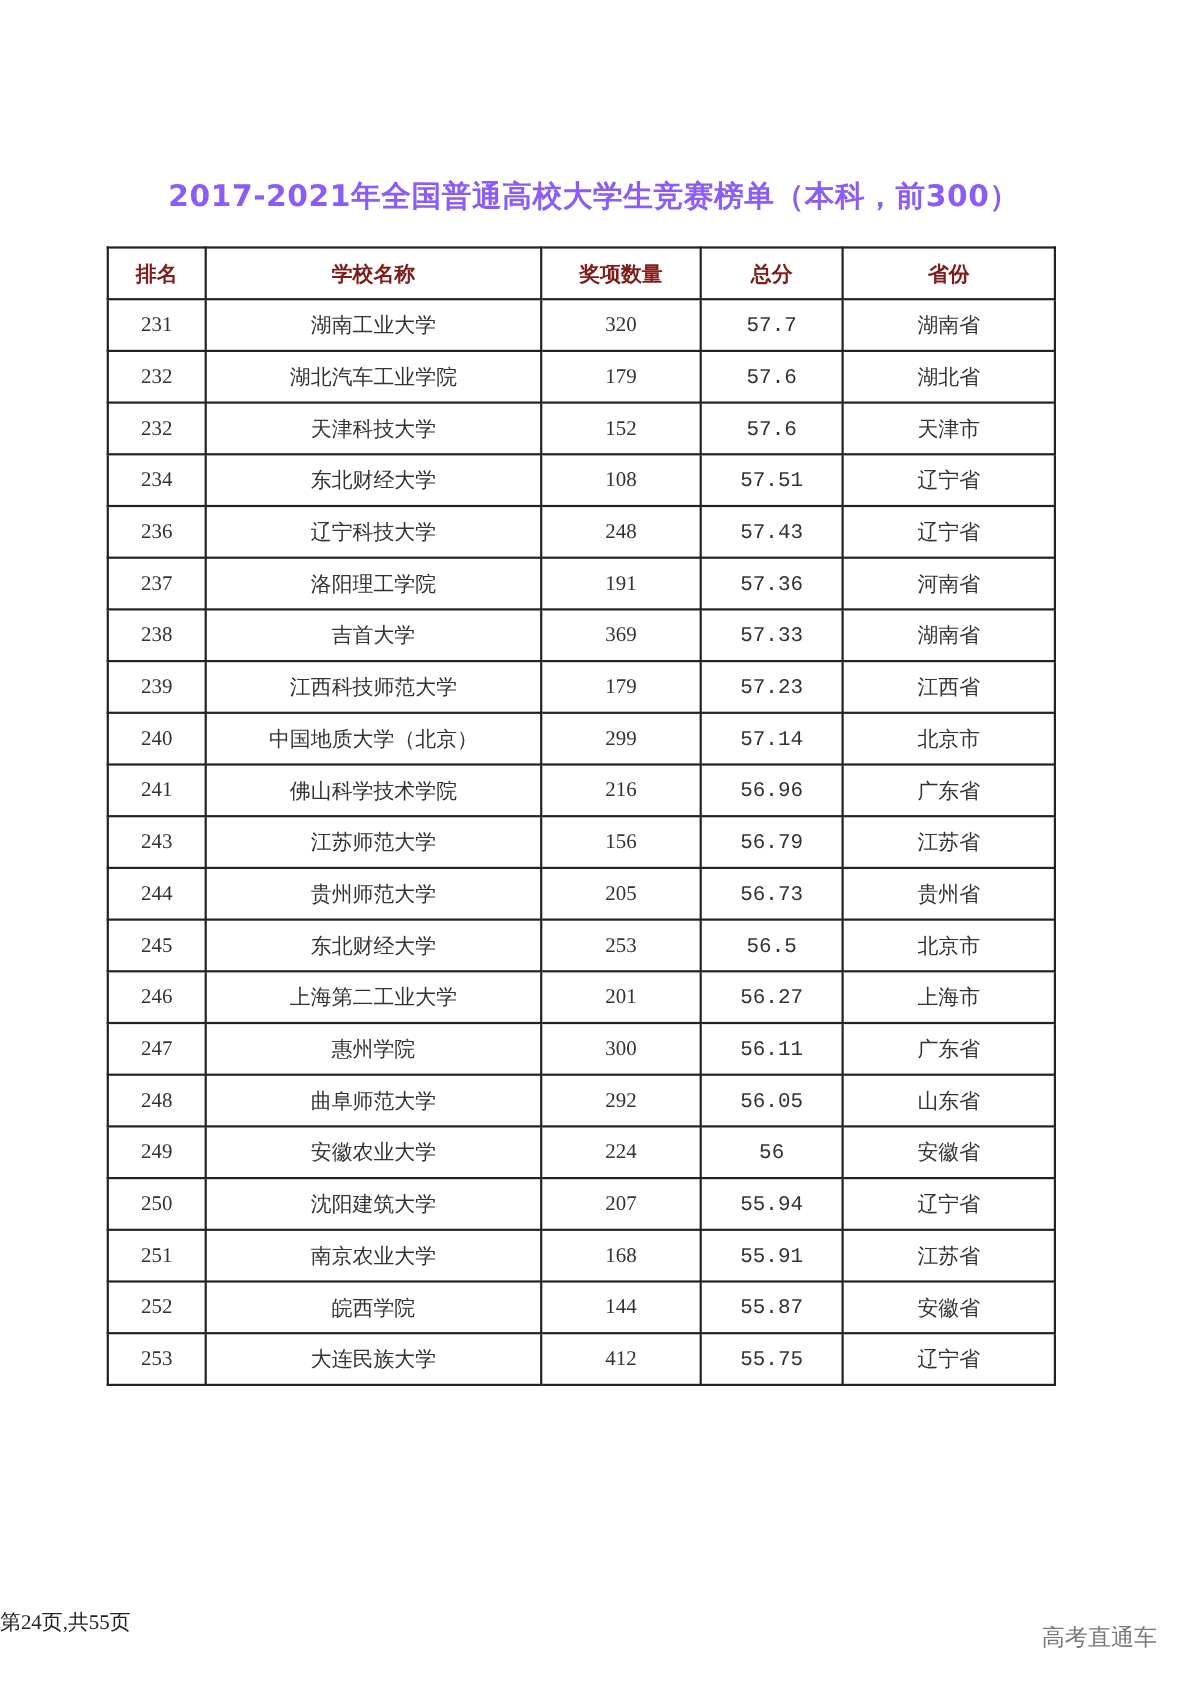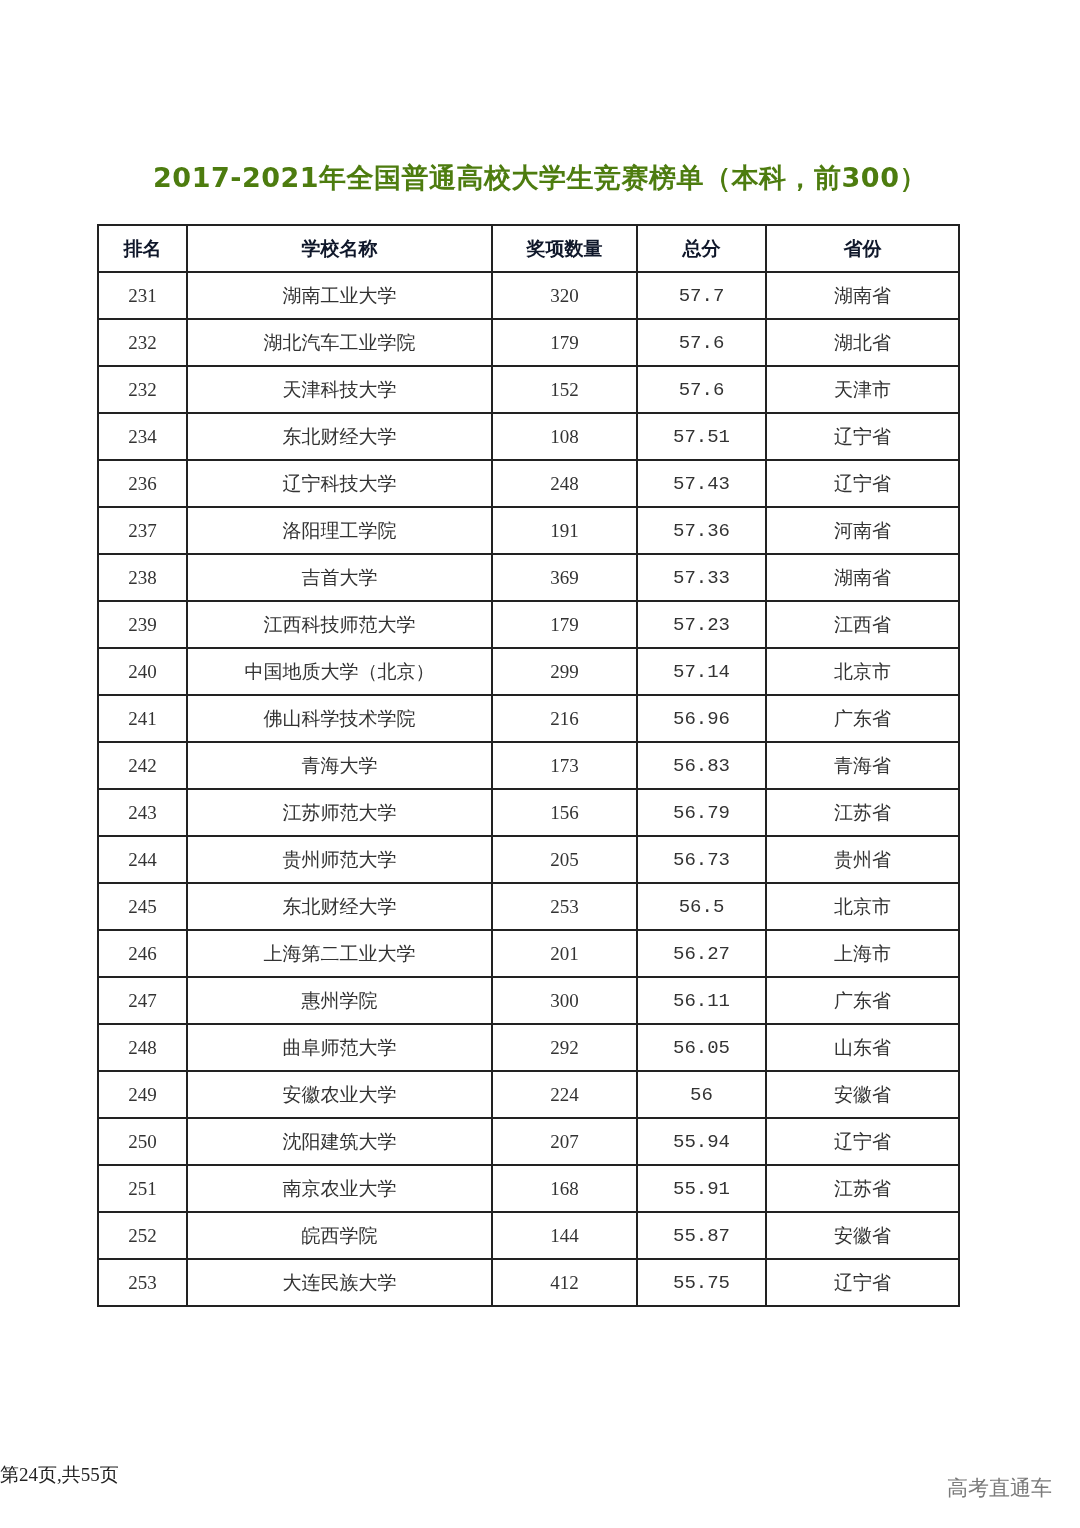--- a/index.html
+++ b/index.html
@@ -17,21 +17,21 @@
   }
   .title {
     position: absolute;
     left: 0;
     width: 1080px;
     top: 160px;
     text-align: center;
     font-family: "DejaVu Sans", "Liberation Sans", sans-serif;
     font-weight: bold;
     font-size: 27px;
-    color: #4d7c0f;
+    color: #8b5cf6;
     letter-spacing: 0.5px;
   }
   table.ranking {
     position: absolute;
     left: 97px;
     top: 224px;
     width: 861px;
     border-collapse: collapse;
     table-layout: fixed;
     border: 2px solid #111;
@@ -42,21 +42,21 @@
     vertical-align: middle;
     padding: 0;
     overflow: hidden;
     white-space: nowrap;
   }
   table.ranking th {
     height: 45px;
     font-family: "DejaVu Sans", "Liberation Sans", sans-serif;
     font-weight: bold;
     font-size: 19px;
-    color: #0f172a;
+    color: #7f1d1d;
   }
   table.ranking td {
     height: 45px;
     font-size: 19px;
     color: #333;
   }
   td.num {
     font-family: "Liberation Serif", "DejaVu Serif", serif;
     font-size: 20px;
     margin-left: 19px;
@@ -171,27 +171,20 @@
         <td>北京市</td>
       </tr>
       <tr>
         <td class="num">241</td>
         <td>佛山科学技术学院</td>
         <td class="num">216</td>
         <td class="score">56.96</td>
         <td>广东省</td>
       </tr>
       <tr>
-        <td class="num">242</td>
-        <td>青海大学</td>
-        <td class="num">173</td>
-        <td class="score">56.83</td>
-        <td>青海省</td>
-      </tr>
-      <tr>
         <td class="num">243</td>
         <td>江苏师范大学</td>
         <td class="num">156</td>
         <td class="score">56.79</td>
         <td>江苏省</td>
       </tr>
       <tr>
         <td class="num">244</td>
         <td>贵州师范大学</td>
         <td class="num">205</td>

